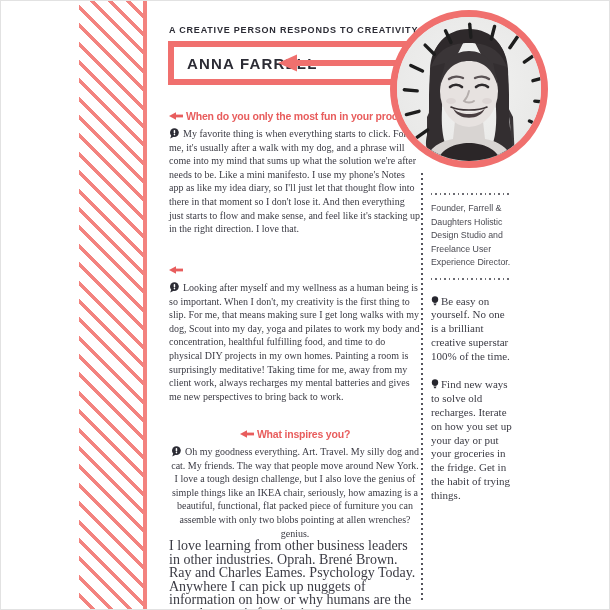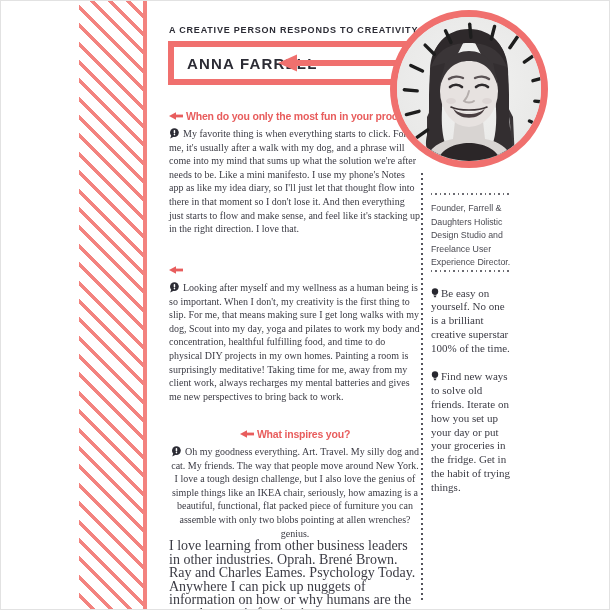--- a/index.html
+++ b/index.html
@@ -56,21 +56,21 @@
     position:absolute;left:420px;top:172px;width:2px;height:428px;
     background:repeating-linear-gradient(to bottom,#55555d 0 2px,transparent 2px 5px);
   }
   
   .sidebar{position:absolute;left:430px;top:192px;width:84px;}
   .dotted-hr{
     height:2px;width:78px;
     background:repeating-linear-gradient(to right,#6b6b72 0 1.5px,transparent 1.5px 4.5px);
   }
   .bio{
-    margin:7px 0 0 0;width:82px;
+    margin:7px 0 8px 0;width:82px;
     font-family:"Liberation Sans",sans-serif;font-size:8.8px;
     line-height:13.5px;color:var(--grey);
   }
   .tip{
     margin-top:15px;width:82px;
     font-size:11px;line-height:13.8px;color:var(--body);
   }
   .tip .bulb{display:inline-block;vertical-align:-2px;margin-right:2px;}
   .tips{margin-top:6px;}
   
@@ -175,21 +175,21 @@
           <circle cx="4" cy="3.4" r="3.2" fill="#26262e"></circle>
           <rect x="2.6" y="6.2" width="2.8" height="1.3" fill="#26262e"></rect>
           <rect x="2.9" y="8.1" width="2.2" height="1.1" fill="#26262e"></rect>
         </svg><span>Be easy on yourself. No one is a brilliant creative superstar 100% of the time.</span>
       </div>
       <div class="tip">
         <svg class="bulb" width="8" height="11" viewBox="0 0 8 11">
           <circle cx="4" cy="3.4" r="3.2" fill="#26262e"></circle>
           <rect x="2.6" y="6.2" width="2.8" height="1.3" fill="#26262e"></rect>
           <rect x="2.9" y="8.1" width="2.2" height="1.1" fill="#26262e"></rect>
-        </svg><span>Find new ways to solve old friends. Iterate on how you set up your day or put your groceries in the fridge. Get in the habit of trying things.</span>
+        </svg><span>Find new ways to solve old recharges. Iterate on how you set up your day or put your groceries in the fridge. Get in the habit of trying things.</span>
       </div>
     </div>
   </div>
 
   <div class="qblock q1">
     <div class="qhead">
       <svg class="qarrow" width="14" height="8" viewBox="0 0 14 8">
         <polygon points="0,4 7,0.3 7,7.7" fill="#e85d5d"></polygon>
         <rect x="6" y="2.6" width="8" height="2.8" fill="#e85d5d"></rect>
       </svg><span>When do you only the most fun in your process?</span>

